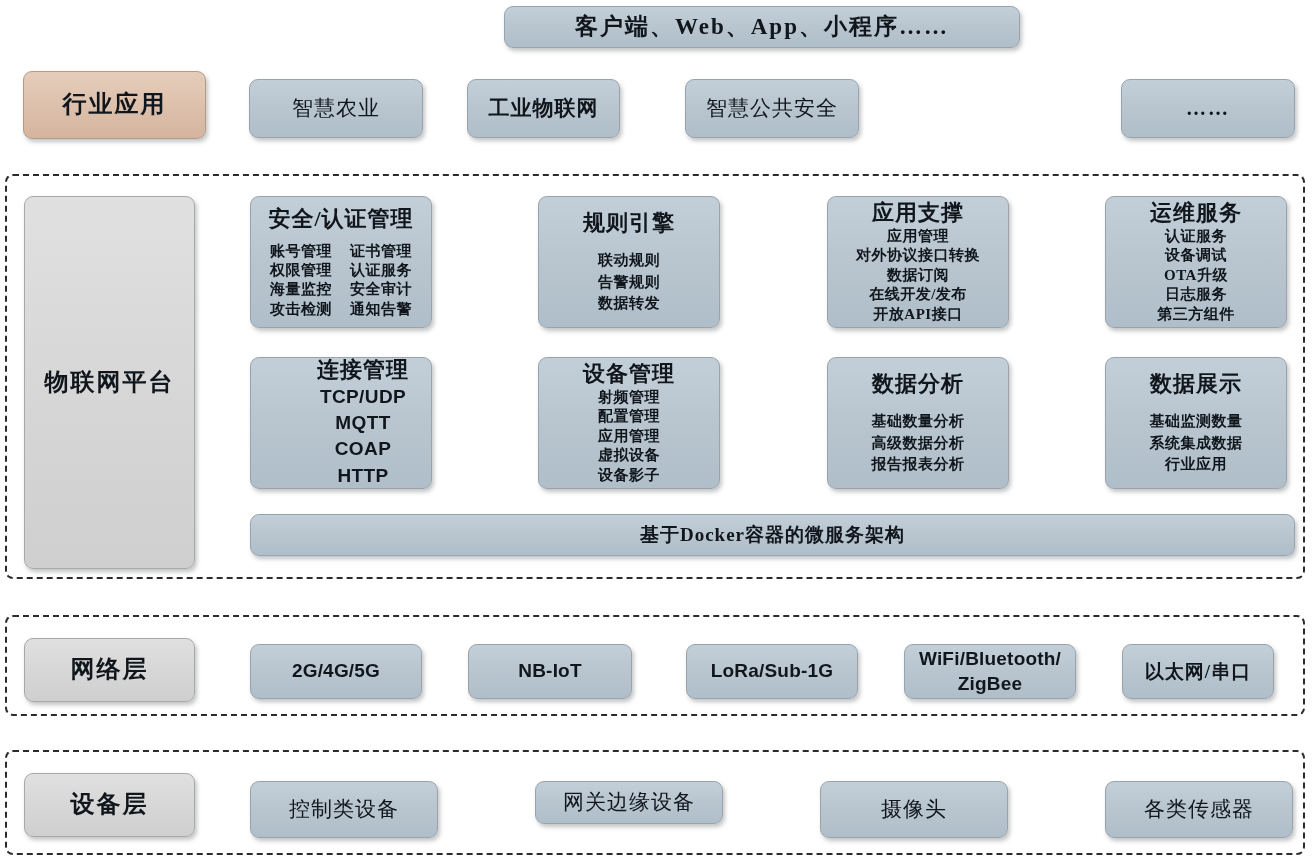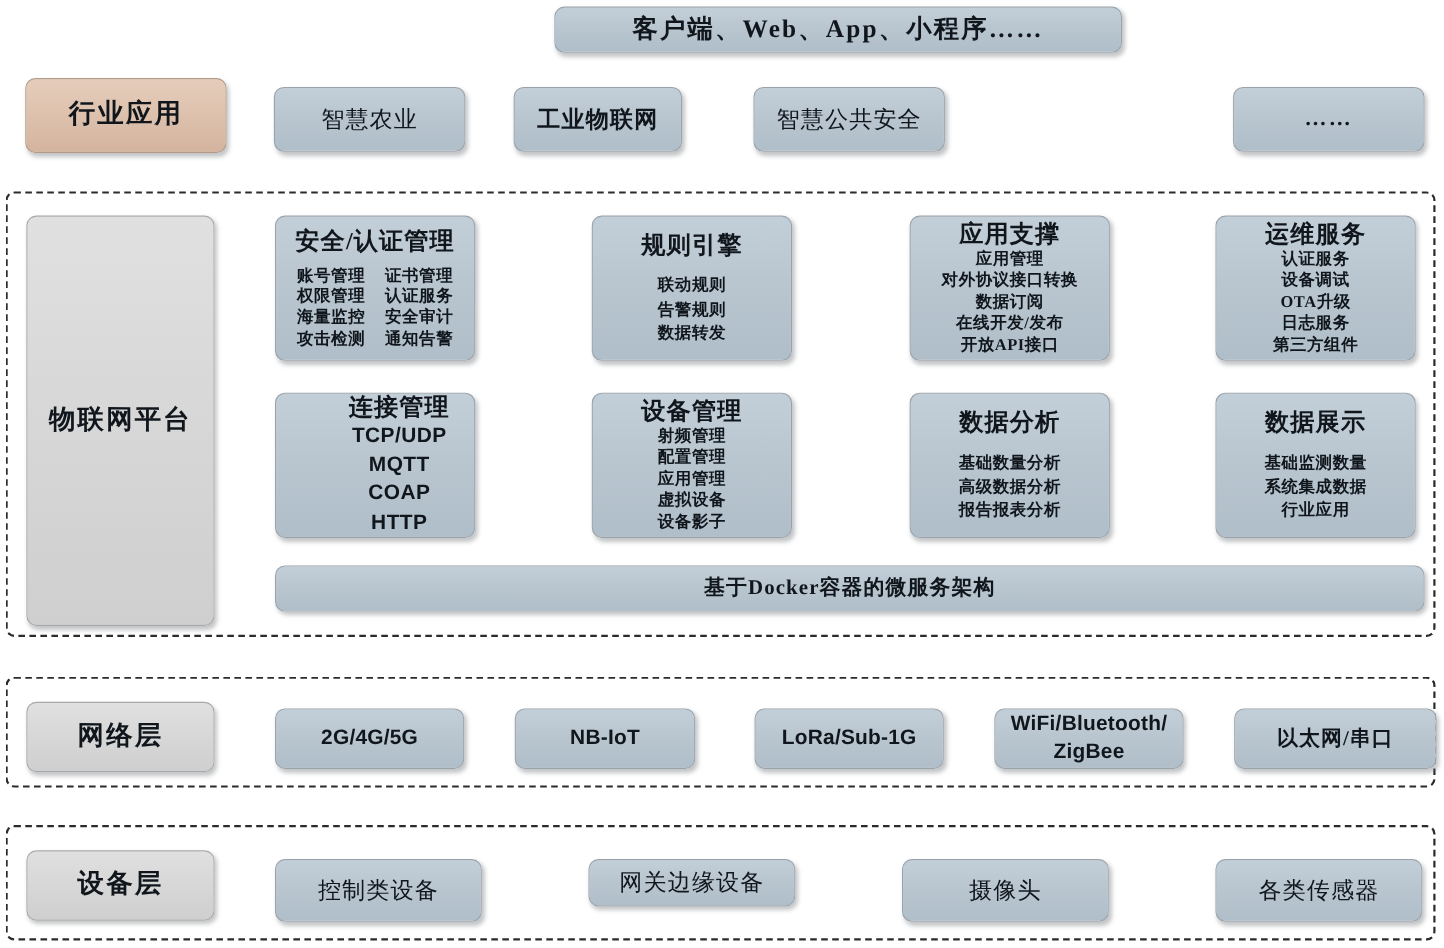--- a/index.html
+++ b/index.html
@@ -263,21 +263,21 @@
   <div class="box" style="left:468px; top:644px; width:164px; height:55px;">
     <span class="net-label">NB-IoT</span>
   </div>
   <div class="box" style="left:686px; top:644px; width:172px; height:55px;">
     <span class="net-label">LoRa/Sub-1G</span>
   </div>
   <div class="box" style="left:904px; top:644px; width:172px; height:55px;">
     <span class="net-label" style="white-space:pre-line;">WiFi/Bluetooth/
 ZigBee</span>
   </div>
-  <div class="box" style="left:1122px; top:644px; width:184px; height:55px;">
+  <div class="box" style="left:1122px; top:644px; width:152px; height:55px;">
     <span class="label-cn-b" style="font-size:19px;">以太网/串口</span>
   </div>
 
   <div class="layer-frame" style="left:5px; top:750px; width:1300px; height:105px;"></div>
 
   <div class="box gray" style="left:24px; top:773px; width:171px; height:64px;">
     <span class="title-cn-lg">设备层</span>
   </div>
 
   <div class="box" style="left:250px; top:781px; width:188px; height:57px;">

